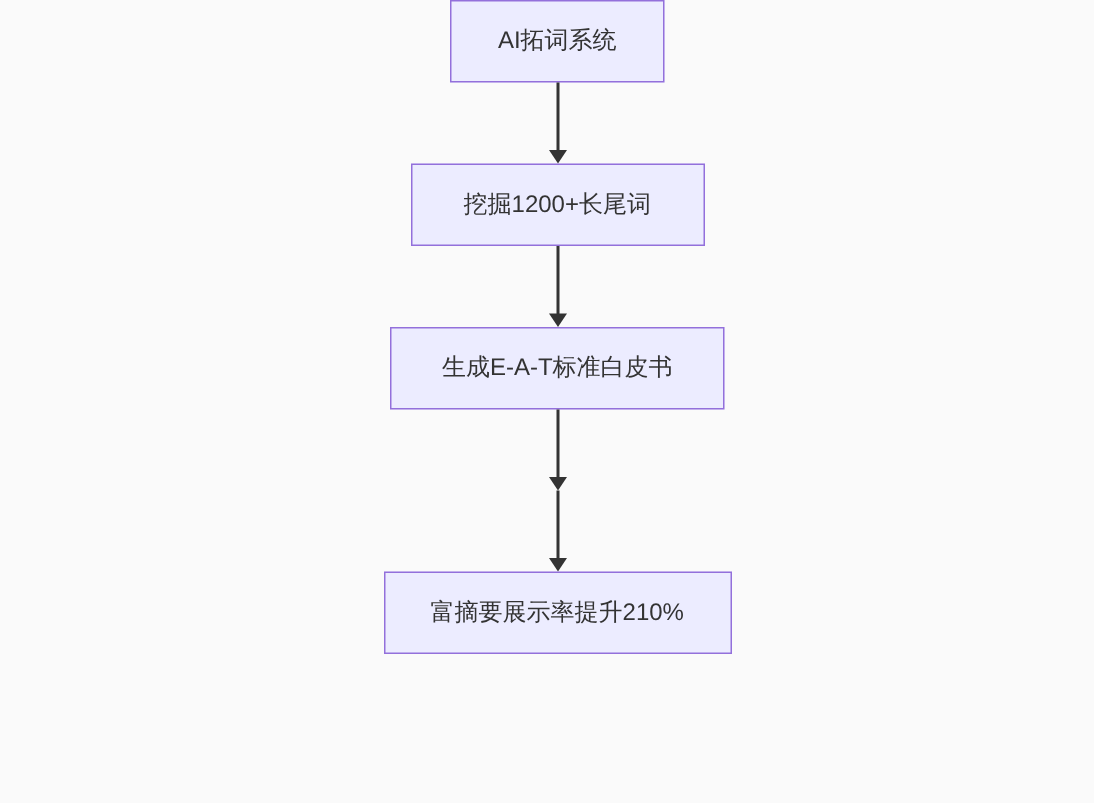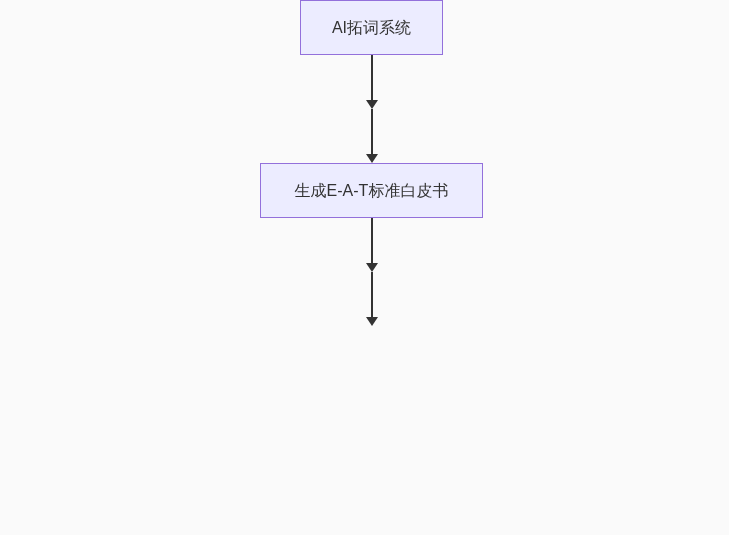--- a/index.html
+++ b/index.html
@@ -79,20 +79,23 @@
 
     <div class="node n1">
       <span>AI拓词系统</span>
     </div>
 
     <div class="edge">
       <div class="line"></div>
       <div class="head"></div>
     </div>
 
+    <div class="node n2">
+      <span>挖掘1200+长尾词</span>
+    </div>
 
     <div class="edge">
       <div class="line"></div>
       <div class="head"></div>
     </div>
 
     <div class="node n3">
       <span>生成E-A-T标准白皮书</span>
     </div>
 
@@ -100,15 +103,18 @@
       <div class="line"></div>
       <div class="head"></div>
     </div>
 
 
     <div class="edge">
       <div class="line"></div>
       <div class="head"></div>
     </div>
 
+    <div class="node n5">
+      <span>富摘要展示率提升210%</span>
+    </div>
 
   </div>
 </div>
 
 </body></html>

